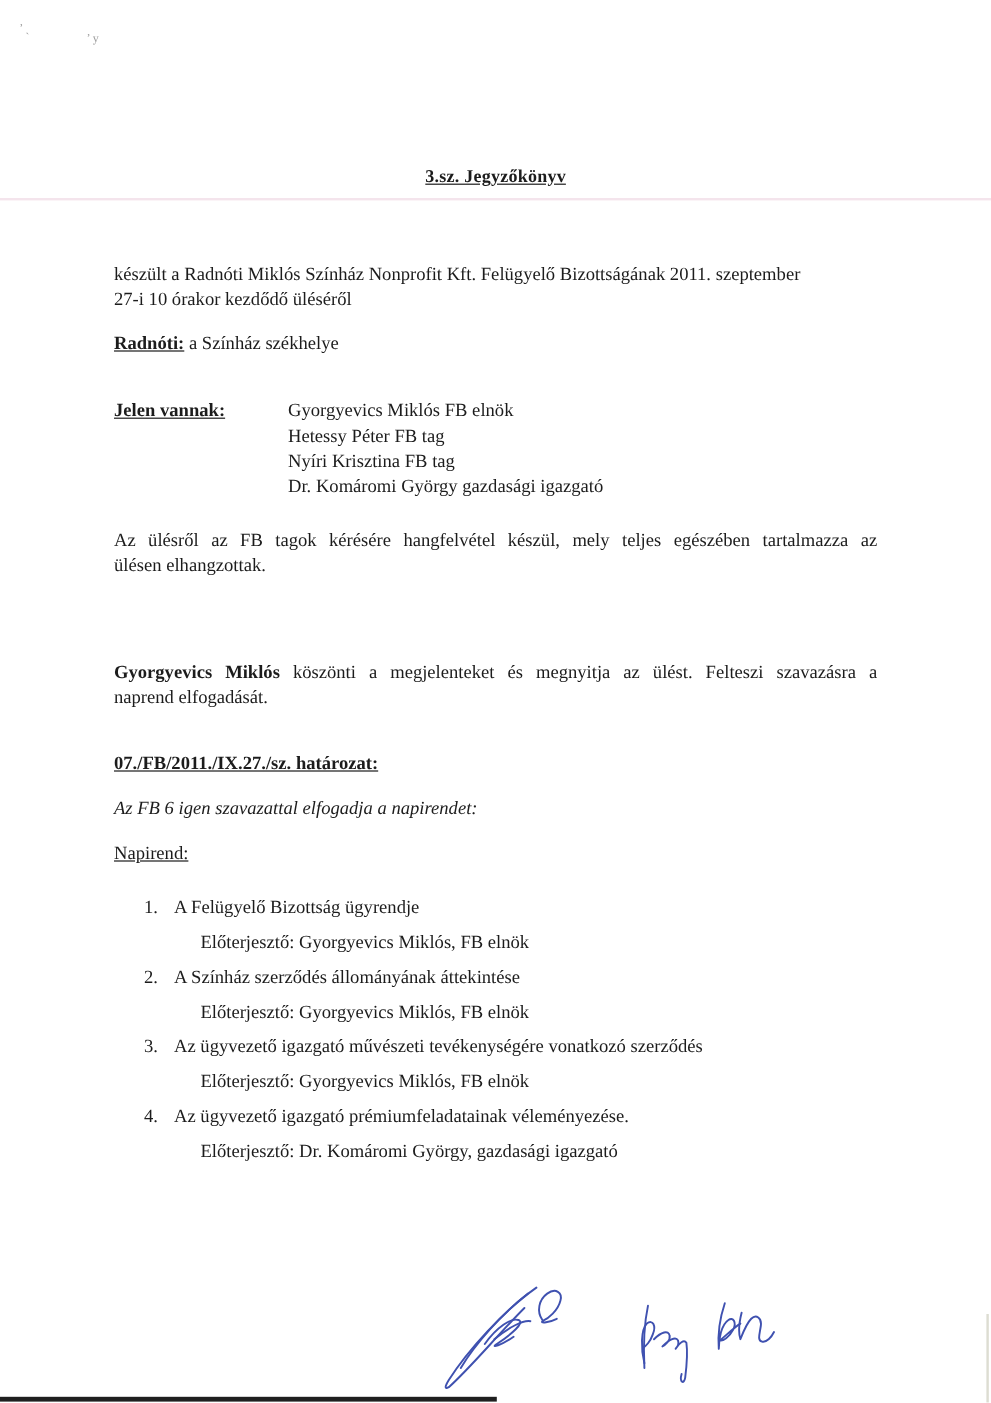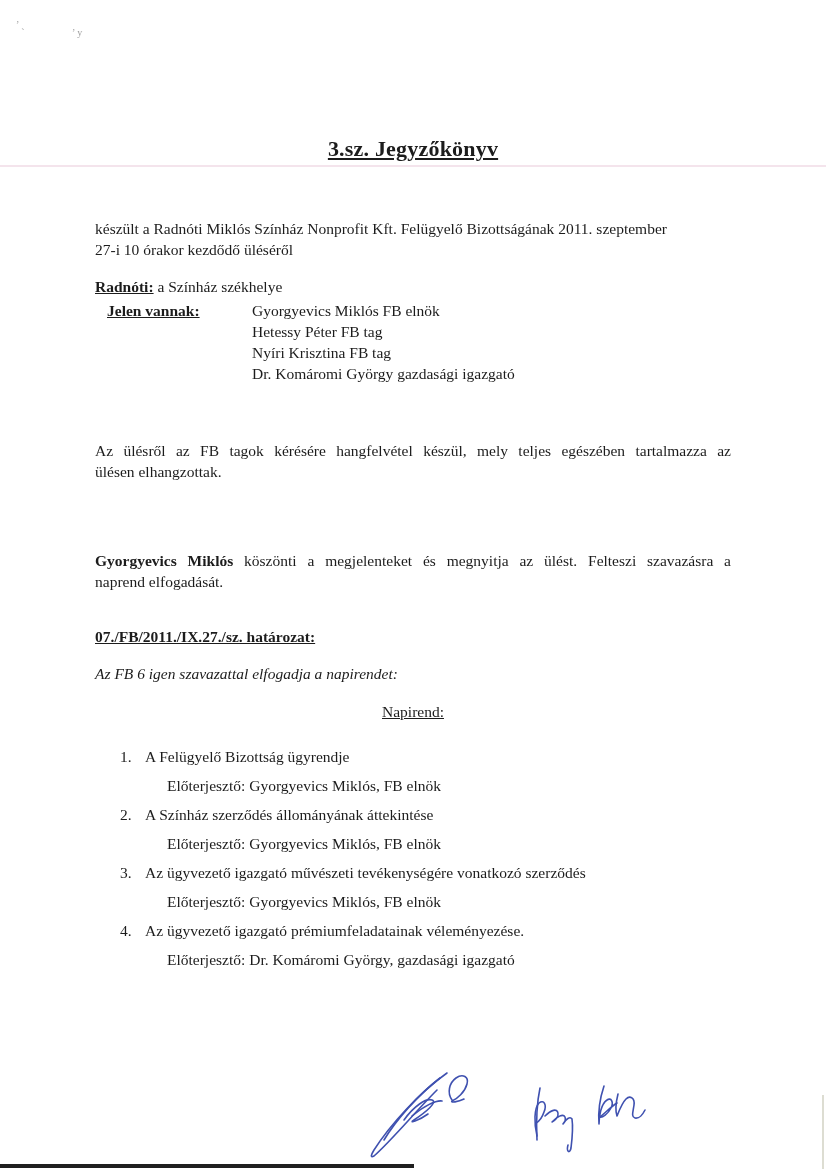--- a/index.html
+++ b/index.html
@@ -21,21 +21,21 @@
     color: #8c8c8c;
     font-size: 10px;
     line-height: 10px;
     opacity: 0.85;
     letter-spacing: 2px;
   }
   .doc-title {
     left: 0; width: 100%;
     text-align: center;
     font-weight: bold;
-    font-size: 22px;
+    font-size: 15px;
     text-decoration: underline;
     letter-spacing: 0.2px;
   }
   .scan-line {
     left: 0; width: 100%; height: 2px;
     background: #f4e4ec;
   }
   .bold-underline { font-weight: bold; text-decoration: underline; }
   .underline-only { text-decoration: underline; }
   .italic { font-style: italic; }
@@ -72,21 +72,21 @@
 
   <div class="abs content" style="top:218px;">
     <div>készült a Radnóti Miklós Színház Nonprofit Kft. Felügyelő Bizottságának 2011. szeptember</div>
     <div>27-i 10 órakor kezdődő üléséről</div>
   </div>
 
   <div class="abs content" style="top:276px;">
     <span class="bold-underline">Radnóti:</span><span> a Színház székhelye</span>
   </div>
 
-  <div class="abs content" style="top:300px;margin-left:12px;">
+  <div class="abs content" style="top:332px;">
     <div class="attendee-row">
       <span class="attendee-label bold-underline">Jelen vannak:</span>
       <span class="attendee-name">Gyorgyevics Miklós FB elnök</span>
     </div>
     <div class="attendee-row">
       <span class="attendee-label"></span>
       <span class="attendee-name">Hetessy Péter FB tag</span>
     </div>
     <div class="attendee-row">
       <span class="attendee-label"></span>
@@ -105,21 +105,21 @@
 
   <div class="abs content" style="top:550px;">
     <div class="just"><span style="font-weight:bold;">Gyorgyevics Miklós</span><span> köszönti a megjelenteket és megnyitja az ülést. Felteszi szavazásra a</span></div>
     <div>naprend elfogadását.</div>
   </div>
 
   <div class="abs content bold-underline" style="top:626px;">07./FB/2011./IX.27./sz. határozat:</div>
 
   <div class="abs content italic" style="top:663px;">Az FB 6 igen szavazattal elfogadja a napirendet:</div>
 
-  <div class="abs content underline-only" style="top:701px;text-align:center;">Napirend:</div>
+  <div class="abs content underline-only" style="top:701px;">Napirend:</div>
 
   <div class="abs content agenda-list" style="top:742px;">
     <div>
       <div class="agenda-title-row">
         <span class="agenda-num">1.</span>
         <span>A Felügyelő Bizottság ügyrendje</span>
       </div>
       <div class="agenda-presenter">Előterjesztő: Gyorgyevics Miklós, FB elnök</div>
     </div>
     <div>

